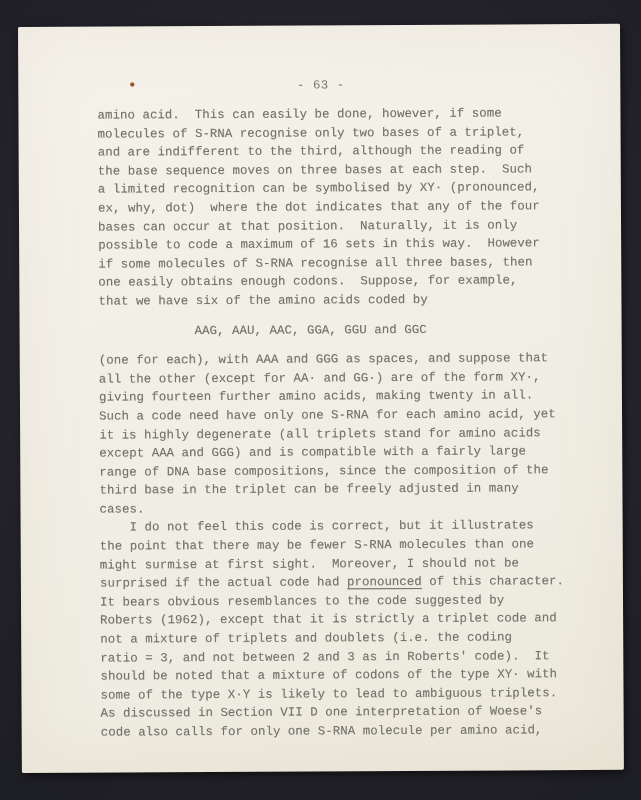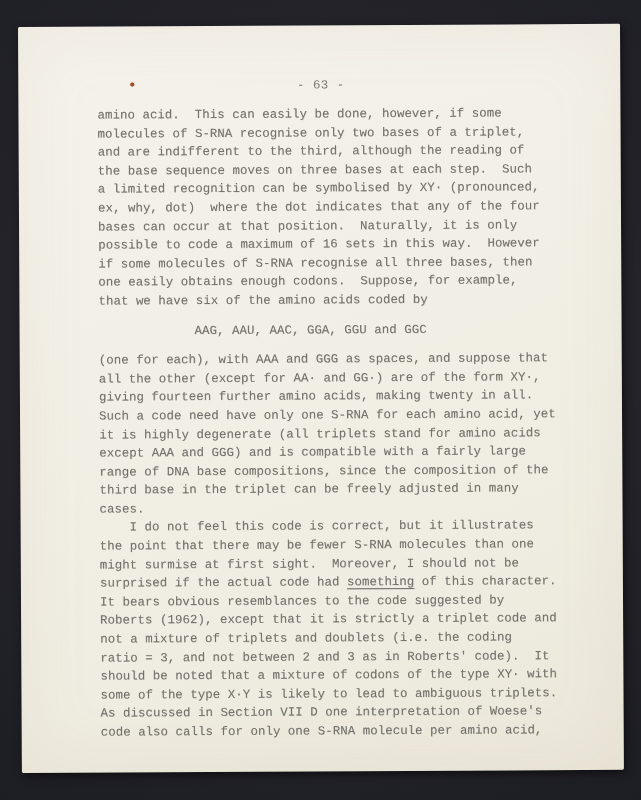--- a/index.html
+++ b/index.html
@@ -92,21 +92,21 @@
 giving fourteen further amino acids, making twenty in all.
 Such a code need have only one S-RNA for each amino acid, yet
 it is highly degenerate (all triplets stand for amino acids
 except AAA and GGG) and is compatible with a fairly large
 range of DNA base compositions, since the composition of the
 third base in the triplet can be freely adjusted in many
 cases.</div>
     <div class="typed"><span>    I do not feel this code is correct, but it illustrates
 the point that there may be fewer S-RNA molecules than one
 might surmise at first sight.  Moreover, I should not be
-surprised if the actual code had </span><span class="underline">something</span><span> of this character.
+surprised if the actual code had </span><span class="underline">pronounced</span><span> of this character.
 It bears obvious resemblances to the code suggested by
 Roberts (1962), except that it is strictly a triplet code and
 not a mixture of triplets and doublets (i.e. the coding
 ratio = 3, and not between 2 and 3 as in Roberts' code).  It
 should be noted that a mixture of codons of the type XY· with
 some of the type X·Y is likely to lead to ambiguous triplets.
 As discussed in Section VII D one interpretation of Woese's
 code also calls for only one S-RNA molecule per amino acid,</span></div>
   </div>
 </div>

